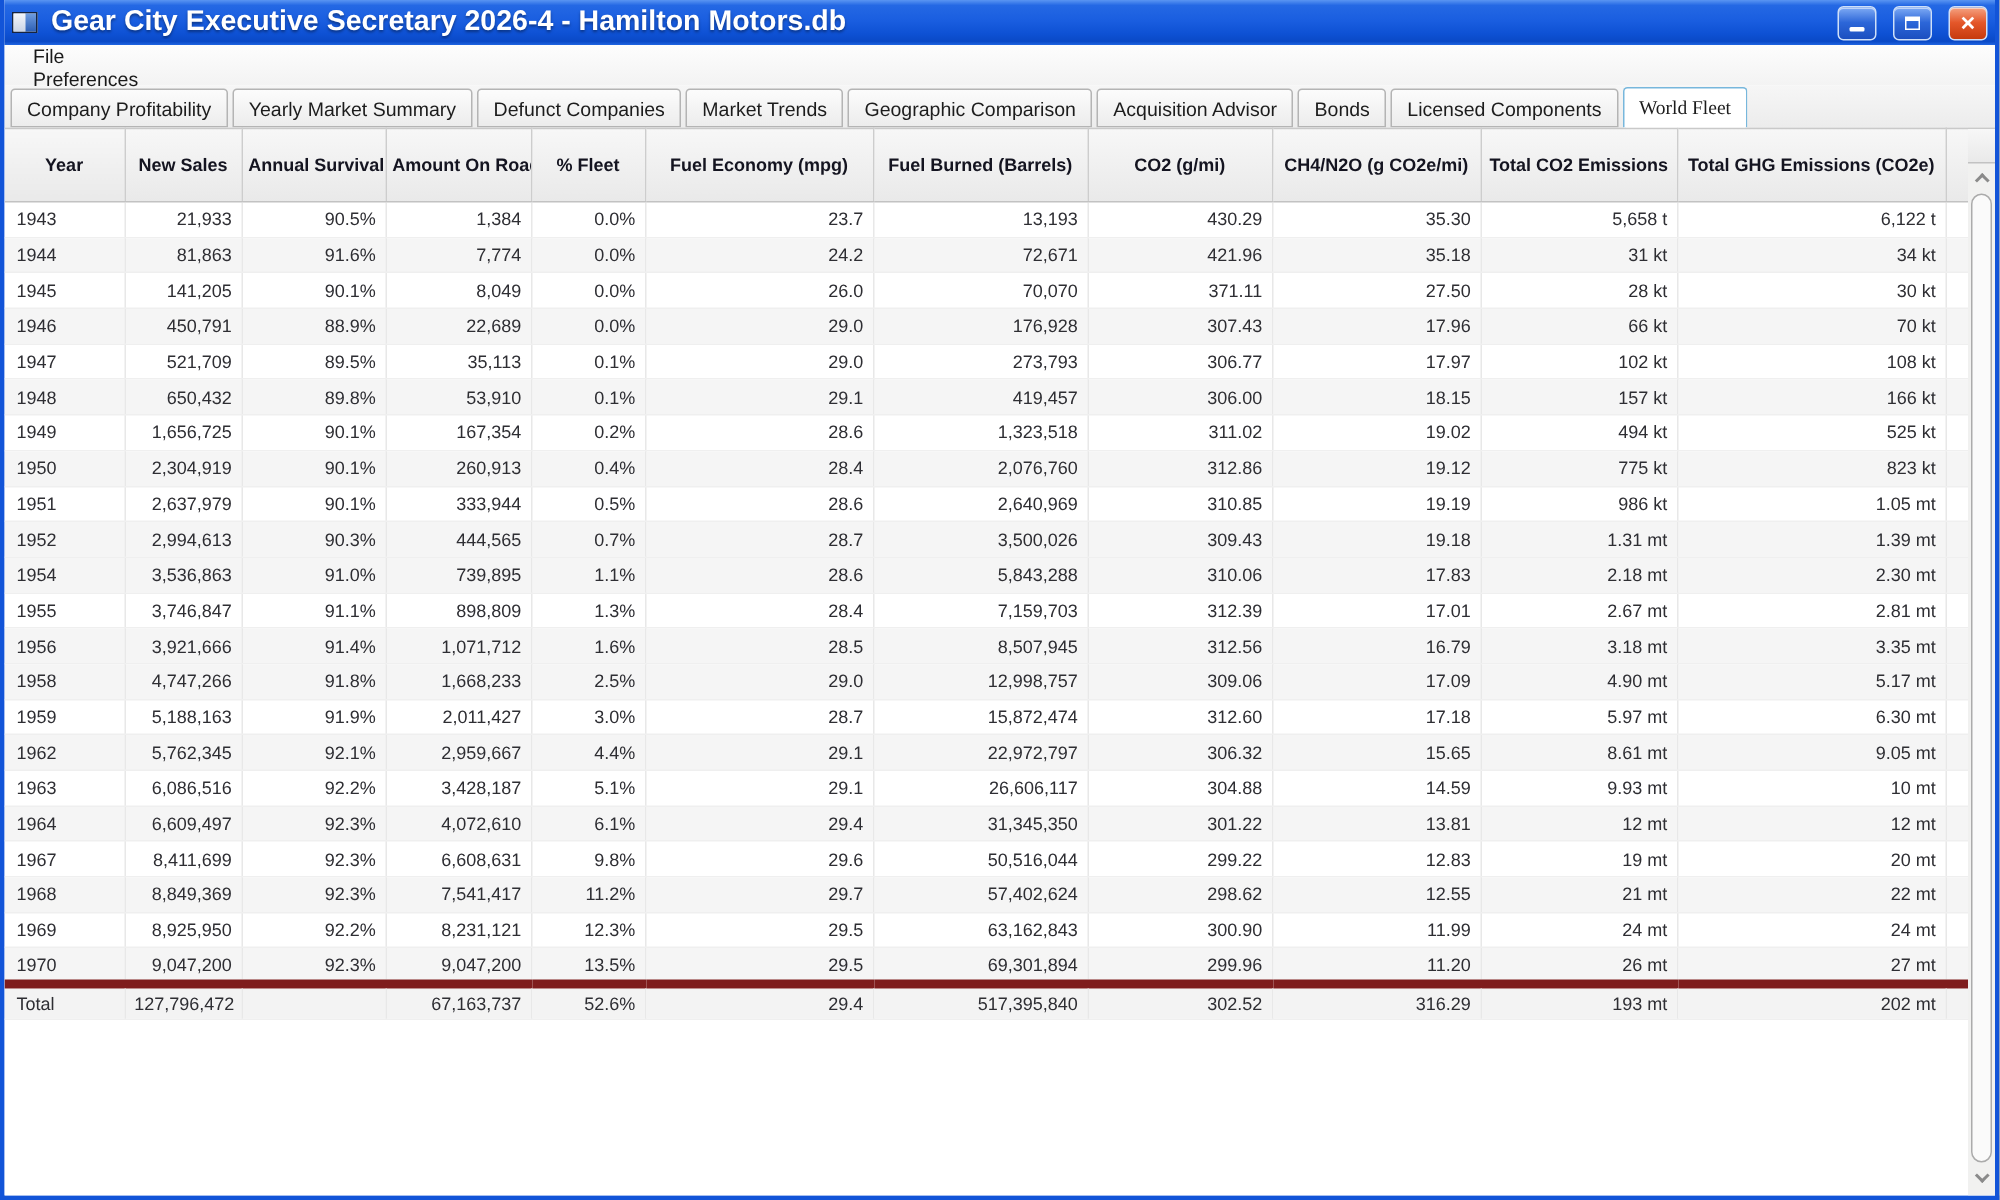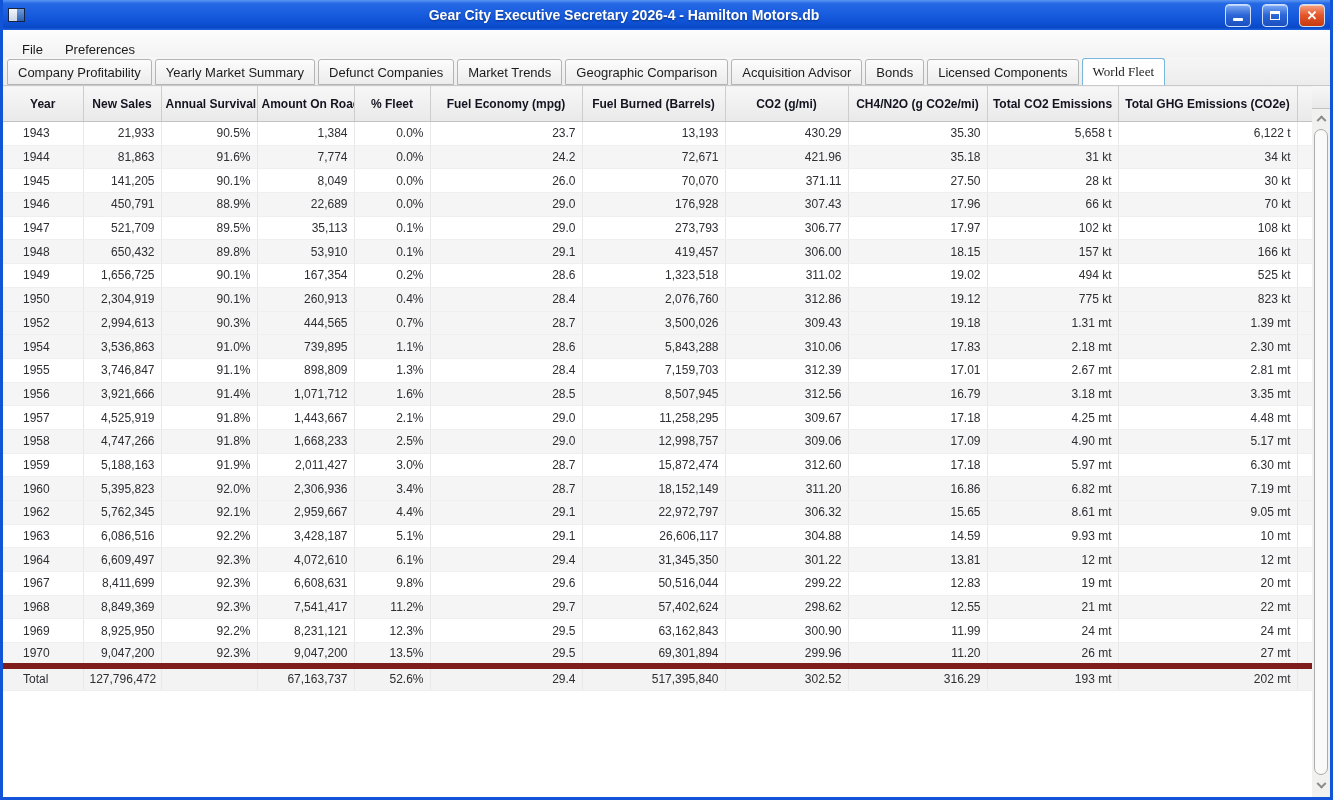--- a/index.html
+++ b/index.html
@@ -12,50 +12,50 @@
   }
   
   .titlebar {
     height:30px; margin:0 -3px; padding:0 8px;
     background:linear-gradient(180deg,#5a95f2 0%,#2468e4 12%,#1a5ee0 45%,#0e51d4 75%,#0a49c6 92%,#2065e2 100%);
     display:flex; align-items:center;
   }
   .app-icon { width:17px; height:14px; border:1px solid #16243f; background:#e8ecf4; display:flex; flex:0 0 auto; }
   .app-icon .pane-l { width:55%; height:100%; background:linear-gradient(#f4f6fa,#c9d4e6); }
   .app-icon .pane-r { width:45%; height:100%; background:linear-gradient(#6f9de0,#2d5fb4); }
-  .title-text { color:#fff; font-weight:bold; font-size:14px; margin-left:9px; flex:1 1 auto;
-    text-shadow:0 1px 2px rgba(0,0,0,.4); white-space:nowrap; overflow:hidden;text-align:center; }
+  .title-text { color:#fff; font-weight:bold; font-size:19px; margin-left:9px; flex:1 1 auto;
+    text-shadow:0 1px 2px rgba(0,0,0,.4); white-space:nowrap; overflow:hidden; }
   .tb-btn { width:26px; height:23px; border-radius:4px; margin-left:11px; flex:0 0 auto;
     display:flex; align-items:center; justify-content:center;
     border:1px solid #cfe0f8; box-shadow:inset 0 1px 0 rgba(255,255,255,.5); cursor:default; }
   .btn-blue { background:linear-gradient(180deg,#7fabf5,#2c66d8 48%,#1b4fc0); }
   .btn-red  { background:linear-gradient(180deg,#f5a382,#e4572a 48%,#c63a0e); }
   .glyph-min { width:10px; height:3px; background:#fff; border-radius:1px; margin-top:9px; }
   .glyph-max { width:10px; height:9px; border:1px solid #fff; border-top:3px solid #fff; background:transparent; }
   .glyph-x   { color:#fff; font-weight:bold; font-size:13px; line-height:1; }
   
-  .menubar { height:27px; background:linear-gradient(#fdfdfd,#f3f3f3); display:flex; align-items:flex-end; padding-left:8px; }
+  .menubar { height:27px; background:linear-gradient(#fdfdfd,#f3f3f3); display:flex; align-items:flex-start; padding-left:8px;flex-direction:column; }
   .menu-item { padding:0 11px; font-size:13px; color:#1a1a1a; display:flex; align-items:center; }
   
   .tabbar { height:28px; background:linear-gradient(#f6f6f6,#ececec); display:flex; align-items:flex-end; padding-left:4px; }
   .tab { height:23px; padding:12px 10px; margin-right:3px; font-size:13px; color:#1c1c1c;
     display:flex; align-items:center; white-space:nowrap;
     background:linear-gradient(#fcfcfc,#ececec); border:1px solid #b4b4b4; border-radius:3px 3px 0 0; }
   .tab.active { height:27px; background:#ffffff; border:1px solid #77b7dc; border-bottom:none; position:relative; z-index:2;font-family:Liberation Serif, serif; }
   
   .table-area { position:relative; height:712px; background:#fff; }
   table { border-collapse:collapse; table-layout:fixed; width:1309px; font-size:12px; color:#2e2e33; }
-  thead th { height:36px; background:linear-gradient(#f7f7f7,#e9e9e9);
+  thead th { height:24px; background:linear-gradient(#f7f7f7,#e9e9e9);
     border-top:1px solid #c9c9c9; border-bottom:1px solid #c2c2c2; border-right:1px solid #cdcdcd;
-    font-size:12px; font-weight:bold; color:#141420; padding:4px 4px; text-align:center; white-space:nowrap; overflow:hidden; }
+    font-size:12px; font-weight:bold; color:#141420; padding:17px 4px; text-align:center; white-space:nowrap; overflow:hidden; }
   thead th:last-child { border-right:none; }
   tbody td, tfoot td { height:23.7px; padding:0 6px; text-align:right; white-space:nowrap; overflow:hidden;
     border-right:1px solid #e8e8e8; border-bottom:1px solid #efefef; }
   tbody td:last-child, tfoot td:last-child { border-right:none; }
-  td.year-cell { text-align:left; padding-left:20px; }
+  td.year-cell { text-align:left; padding-left:8px; }
   tr.striped td { background:#f5f5f5; }
   tfoot td { background:#f3f3f3; border-top:6px solid #7f1d1d; }
   
   .scrollbar { position:absolute; top:0; right:0; width:18px; height:712px; background:#f1f1f0; }
   .sb-cap { height:24px; background:linear-gradient(#f7f7f7,#e9e9e9); border-top:1px solid #c9c9c9; border-bottom:1px solid #c2c2c2; }
   .sb-arrow { height:17px; display:flex; align-items:center; justify-content:center; }
   .chev { width:7px; height:7px; border-left:2px solid #8a8a8a; border-top:2px solid #8a8a8a; }
   .chev.up { transform:rotate(45deg) translate(2px,2px); }
   .chev.down { transform:rotate(225deg) translate(2px,2px); }
   .sb-thumb { position:absolute; left:2px; right:2px; top:44px; bottom:22px;
@@ -239,20 +239,34 @@
             <td>260,913</td>
             <td>0.4%</td>
             <td>28.4</td>
             <td>2,076,760</td>
             <td>312.86</td>
             <td>19.12</td>
             <td>775 kt</td>
             <td>823 kt</td>
             <td></td>
           </tr>
+          <tr class="">
+            <td class="year-cell">1951</td>
+            <td>2,637,979</td>
+            <td>90.1%</td>
+            <td>333,944</td>
+            <td>0.5%</td>
+            <td>28.6</td>
+            <td>2,640,969</td>
+            <td>310.85</td>
+            <td>19.19</td>
+            <td>986 kt</td>
+            <td>1.05 mt</td>
+            <td></td>
+          </tr>
           <tr class="striped">
             <td class="year-cell">1952</td>
             <td>2,994,613</td>
             <td>90.3%</td>
             <td>444,565</td>
             <td>0.7%</td>
             <td>28.7</td>
             <td>3,500,026</td>
             <td>309.43</td>
             <td>19.18</td>
@@ -295,34 +309,20 @@
             <td>1,071,712</td>
             <td>1.6%</td>
             <td>28.5</td>
             <td>8,507,945</td>
             <td>312.56</td>
             <td>16.79</td>
             <td>3.18 mt</td>
             <td>3.35 mt</td>
             <td></td>
           </tr>
-          <tr class="">
-            <td class="year-cell">1957</td>
-            <td>4,525,919</td>
-            <td>91.8%</td>
-            <td>1,443,667</td>
-            <td>2.1%</td>
-            <td>29.0</td>
-            <td>11,258,295</td>
-            <td>309.67</td>
-            <td>17.18</td>
-            <td>4.25 mt</td>
-            <td>4.48 mt</td>
-            <td></td>
-          </tr>
           <tr class="striped">
             <td class="year-cell">1958</td>
             <td>4,747,266</td>
             <td>91.8%</td>
             <td>1,668,233</td>
             <td>2.5%</td>
             <td>29.0</td>
             <td>12,998,757</td>
             <td>309.06</td>
             <td>17.09</td>
@@ -338,34 +338,20 @@
             <td>3.0%</td>
             <td>28.7</td>
             <td>15,872,474</td>
             <td>312.60</td>
             <td>17.18</td>
             <td>5.97 mt</td>
             <td>6.30 mt</td>
             <td></td>
           </tr>
           <tr class="striped">
-            <td class="year-cell">1960</td>
-            <td>5,395,823</td>
-            <td>92.0%</td>
-            <td>2,306,936</td>
-            <td>3.4%</td>
-            <td>28.7</td>
-            <td>18,152,149</td>
-            <td>311.20</td>
-            <td>16.86</td>
-            <td>6.82 mt</td>
-            <td>7.19 mt</td>
-            <td></td>
-          </tr>
-          <tr class="striped">
             <td class="year-cell">1962</td>
             <td>5,762,345</td>
             <td>92.1%</td>
             <td>2,959,667</td>
             <td>4.4%</td>
             <td>29.1</td>
             <td>22,972,797</td>
             <td>306.32</td>
             <td>15.65</td>
             <td>8.61 mt</td>

